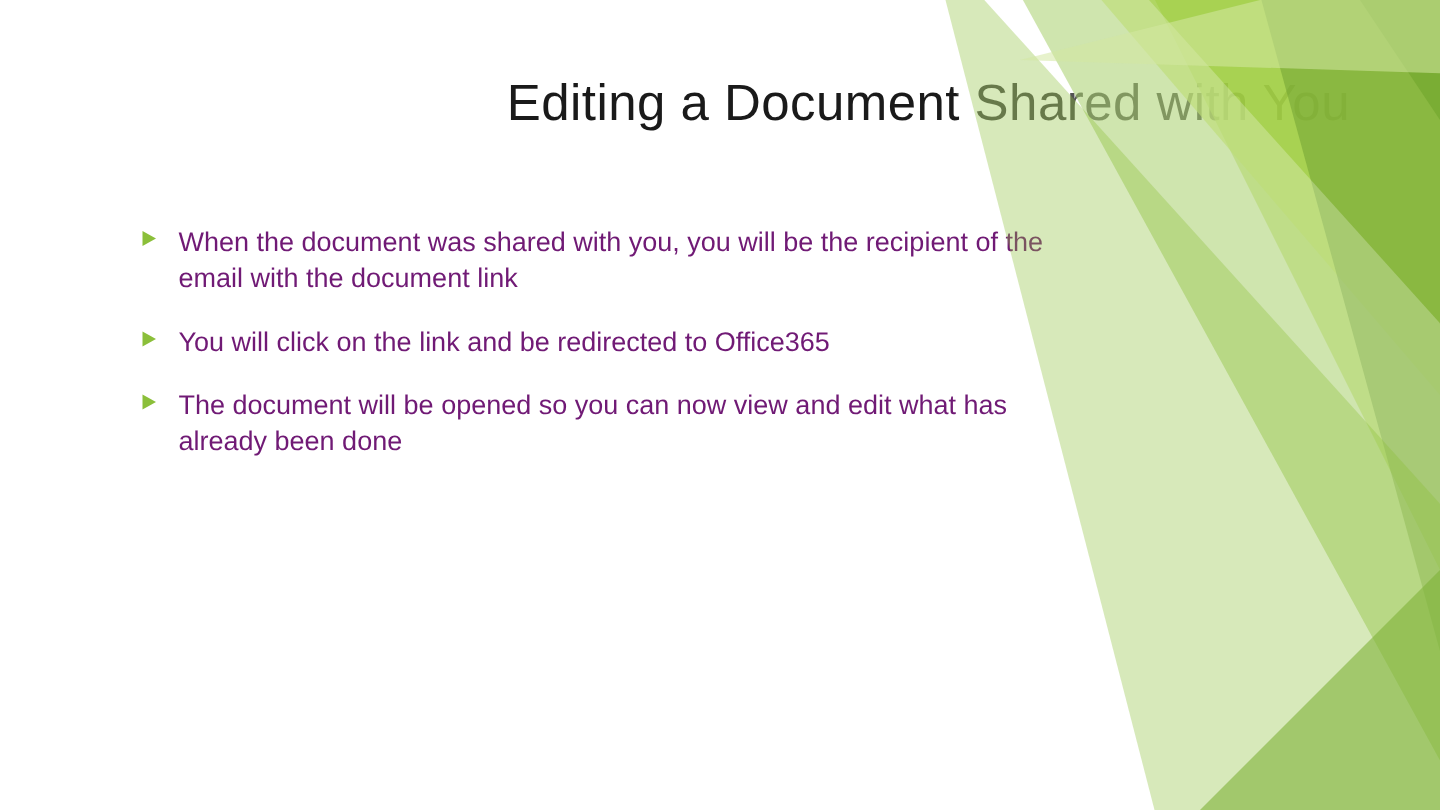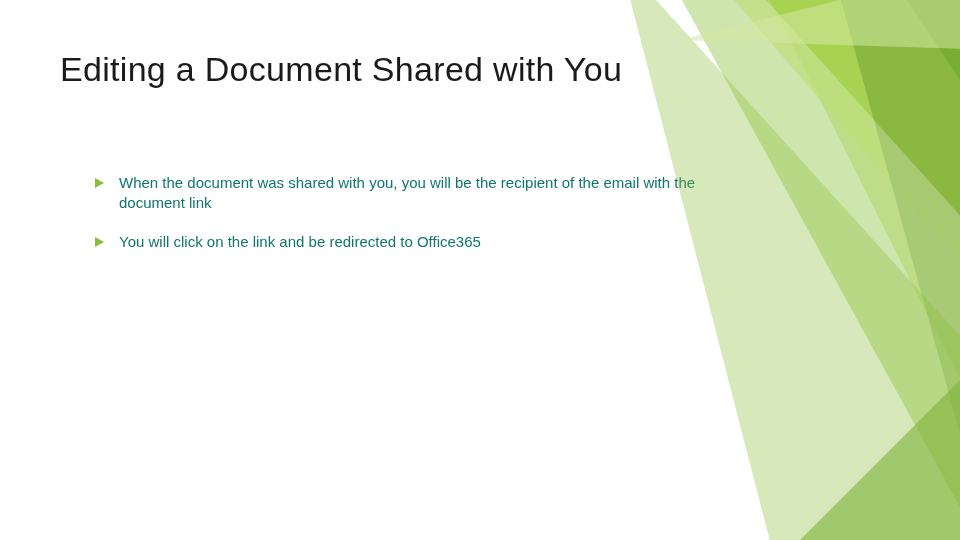--- a/index.html
+++ b/index.html
@@ -14,35 +14,36 @@
     .slide {
       width: 100%;
       height: 100%;
       position: relative;
       padding: 50px 60px;
     }
     .title {
       font-size: 34px;
       color: #1a1a1a;
       font-weight: 400;
-      margin-bottom: 84px;
+      margin-bottom: 60px;
       letter-spacing: 0.3px;
+      text-align: right;
     }
     .bullets {
       list-style: none;
       margin-left: 35px;
       max-width: 610px;
     }
     .bullet-item {
       position: relative;
       padding-left: 24px;
       margin-bottom: 18px;
-      font-size: 15px;
+      font-size: 18px;
       line-height: 1.35;
-      color: #0f766e;
+      color: #701a75;
       font-weight: 500;
     }
     .bullet-item::before {
       content: "";
       position: absolute;
       left: 0;
       top: 5px;
       width: 0;
       height: 0;
       border-top: 5px solid transparent;
@@ -61,20 +62,21 @@
   </style>
 </head>
 <body>
 
 <div class="slide">
   <h1 class="title">Editing a Document Shared with You</h1>
 
   <ul class="bullets">
     <li class="bullet-item">When the document was shared with you, you will be the recipient of the email with the document link</li>
     <li class="bullet-item">You will click on the link and be redirected to Office365</li>
+    <li class="bullet-item">The document will be opened so you can now view and edit what has already been done</li>
   </ul>
 
   <div class="deco">
     <svg viewBox="0 0 420 620">
 
       <polygon points="80,0 420,0 420,620" fill="#8bbf3a" fill-opacity="0.55"></polygon>
       <polygon points="170,0 420,0 420,500" fill="#9ccb3f" fill-opacity="0.6"></polygon>
       <polygon points="120,0 420,0 420,350" fill="#a8d24a" fill-opacity="0.65"></polygon>
       <polygon points="250,0 420,0 420,620" fill="#6c9e2f" fill-opacity="0.5"></polygon>
       <polygon points="0,20 150,0 420,300 420,620" fill="#ffffff" fill-opacity="0.25"></polygon>

